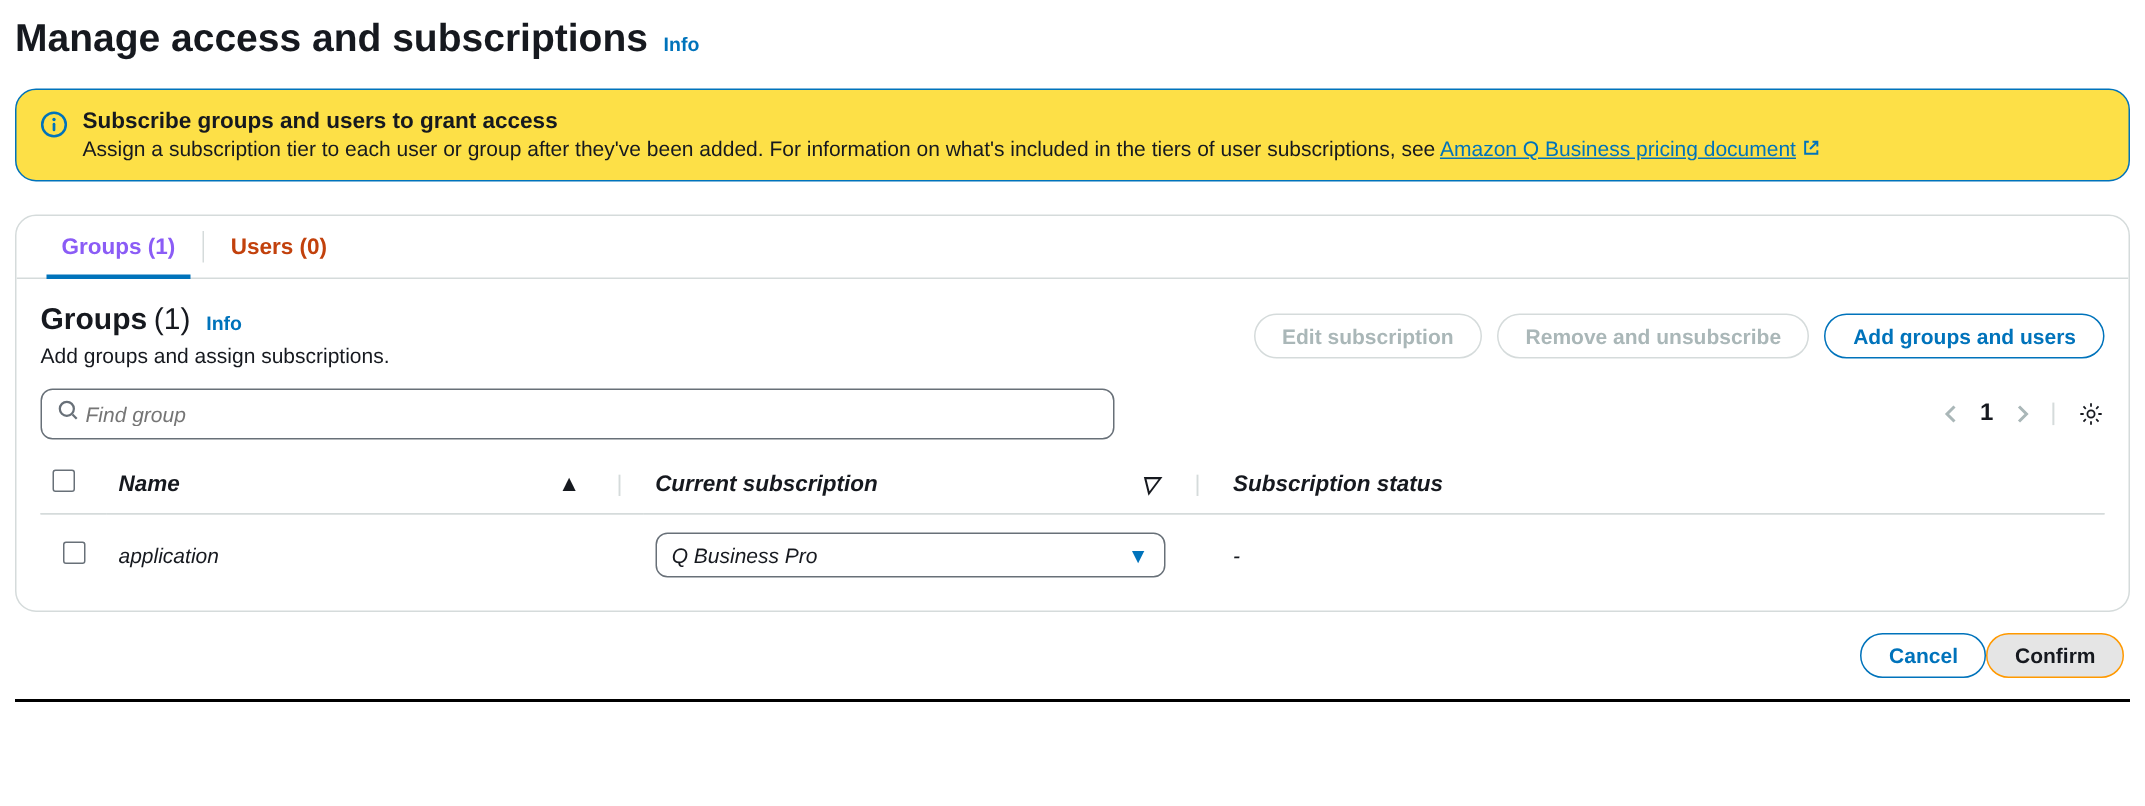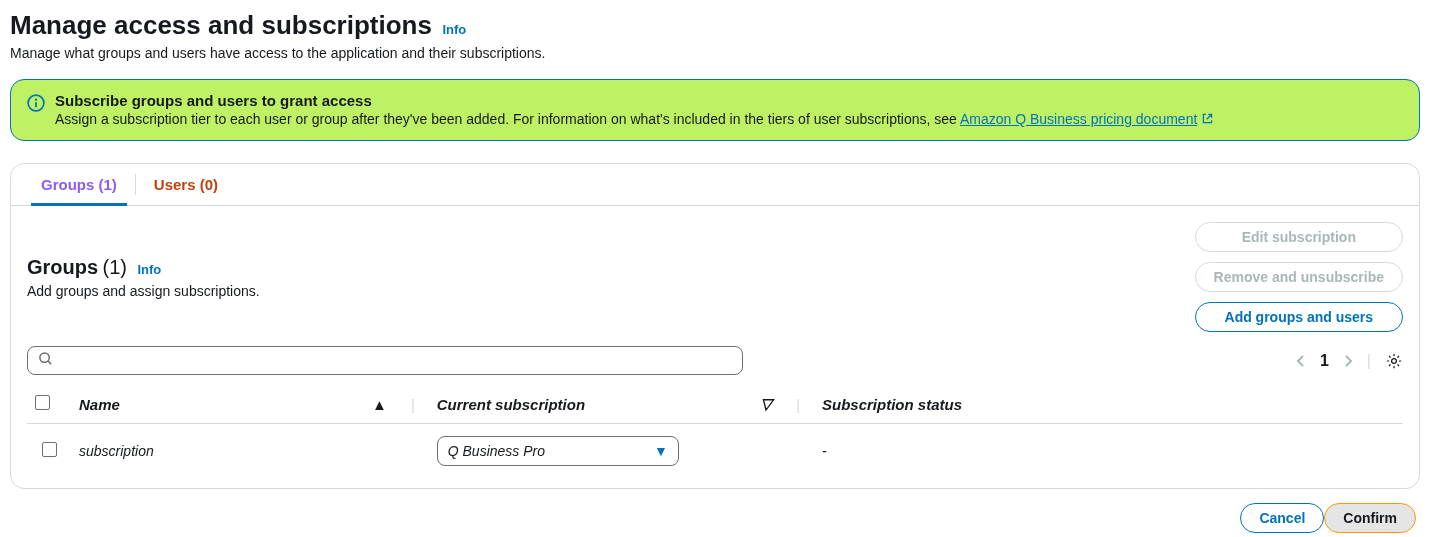--- a/index.html
+++ b/index.html
@@ -23,21 +23,21 @@
   }
   .page-desc {
     margin-top: 4px;
     font-size: 14px;
     color: #16191f;
   }
   .info-box {
     margin-top: 18px;
     border: 1.5px solid #0073bb;
     border-radius: 14px;
-    background: #bef264;
+    background: #fde047;
     padding: 12px 16px;
     display: flex;
     gap: 10px;
   }
   .info-box .icon {
     flex: 0 0 18px;
     margin-top: 2px;
   }
   .info-box-content .ib-title {
     font-weight: 700;
@@ -96,21 +96,21 @@
     justify-content: space-between;
     align-items: center;
   }
   .sh-left .sh-title {
     font-size: 20px;
     font-weight: 700;
     display: inline-block;
   }
   .sh-left .sh-count { font-weight: 400; }
   .sh-desc { font-size: 14px; margin-top: 4px; }
-  .sh-right { display: flex; gap: 10px; flex-direction: column; }
+  .sh-right { display: flex; gap: 10px; }
   .btn {
     border-radius: 20px;
     padding: 6px 18px;
     font-size: 14px;
     font-weight: 700;
     cursor: pointer;
     border: 1.5px solid #545b64;
     background: #fff;
     color: #545b64;
   }
@@ -190,39 +190,38 @@
   .chk {
     width: 15px; height: 15px; border: 1.5px solid #687078; border-radius: 2px; display:inline-block;
   }
   .dropdown {
     border: 1.5px solid #687078;
     border-radius: 8px;
     padding: 6px 10px;
     display: flex;
     justify-content: space-between;
     align-items: center;
-    width: 242px;
+    width: 340px;
     cursor: pointer;
   }
   .dd-caret { color: #0073bb; }
 
   .footer-actions {
     display: flex;
     justify-content: flex-end;
     padding: 14px 4px 8px 4px;
   }
   .rule { border-top: 2px solid #000; margin-top: 6px;}
 </style>
 </head>
 <body>
 
 <div class="page-header">
   <h1>Manage access and subscriptions</h1>
   <a class="info-link">Info</a>
-  <p class="page-desc">Manage what groups and users have access to the application and their subscriptions.</p>
 </div>
 
 <div class="info-box">
   <span class="icon">
     <svg width="18" height="18" viewBox="0 0 16 16" fill="none">
         <circle cx="8" cy="8" r="7" stroke="#0073bb" stroke-width="1.5"></circle>
         <circle cx="8" cy="5" r="1" fill="#0073bb"></circle>
         <rect x="7.2" y="7" width="1.6" height="5" rx="0.8" fill="#0073bb"></rect>
       </svg>
   </span>
@@ -261,20 +260,21 @@
     </div>
 
     <div class="toolbar-row">
       <div class="search-wrap">
         <span>
           <svg width="15" height="15" viewBox="0 0 16 16" fill="none">
               <circle cx="7" cy="7" r="5" stroke="#687078" stroke-width="1.6"></circle>
               <path d="M11 11l3 3" stroke="#687078" stroke-width="1.6"></path>
             </svg>
         </span>
+        <input type="text" placeholder="Find group" style="">
       </div>
       <div class="pager">
         <span class="chev">
             <svg width="10" height="14" viewBox="0 0 10 14">
               <path d="M7 2L2 7l5 5" stroke="#aab7b8" stroke-width="2" fill="none"></path>
             </svg>
           </span>
         <span class="page-num">1</span>
         <span class="chev">
             <svg width="10" height="14" viewBox="0 0 10 14">
@@ -312,21 +312,21 @@
           <th>
             <div class="th-inner">
                 <span>Subscription status</span>
               </div>
           </th>
         </tr>
       </thead>
       <tbody>
         <tr>
           <td class="col-chk"><span class="chk"></span></td>
-          <td>subscription</td>
+          <td>application</td>
           <td>
             <div class="dropdown">
               <span>Q Business Pro</span>
               <span class="dd-caret">▼</span>
             </div>
           </td>
           <td>-</td>
         </tr>
       </tbody>
     </table>

